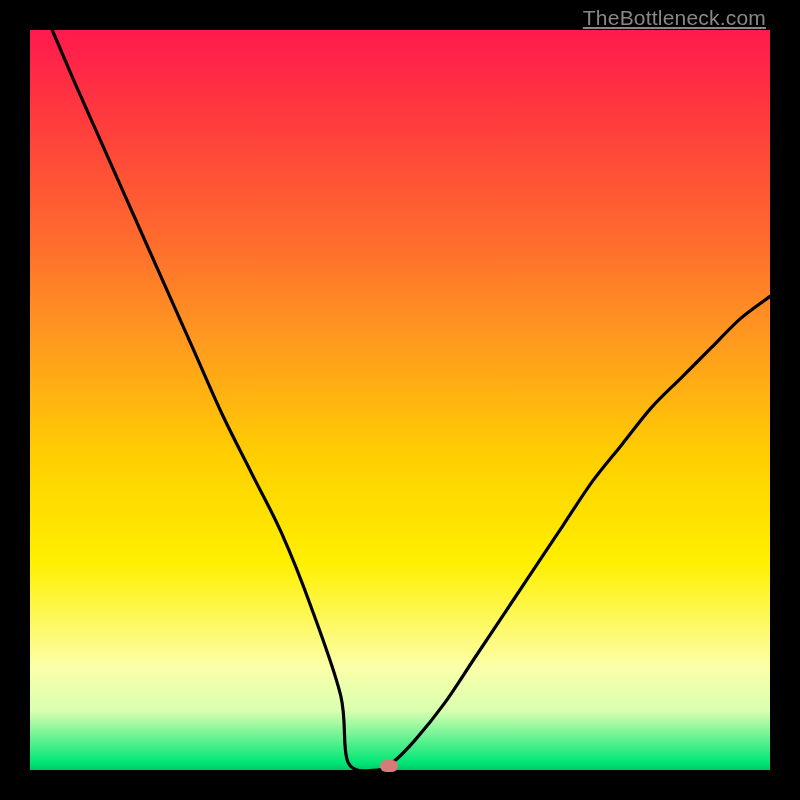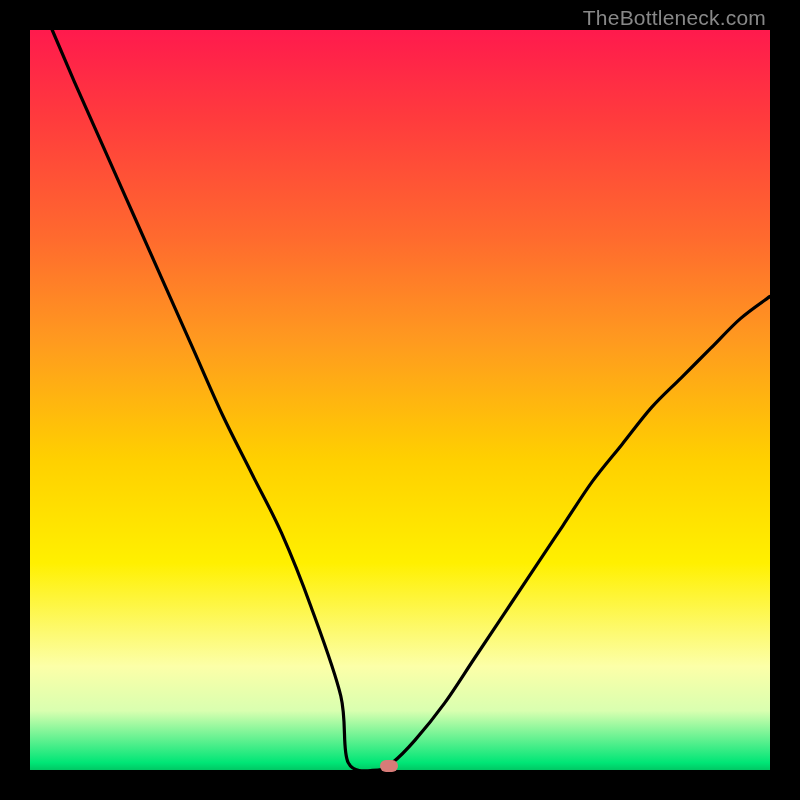--- a/index.html
+++ b/index.html
@@ -47,20 +47,21 @@
     );
   }
   .attribution {
     position: absolute;
     top: 6px;
     right: 34px;
     color: #888;
     font-size: 21px;
     letter-spacing: 0.2px;
     user-select: none;
+    text-decoration: underline;
   }
   svg.curve {
     position: absolute;
     left: 0;
     top: 0;
     width: 100%;
     height: 100%;
     overflow: visible;
   }
   .data-marker {

